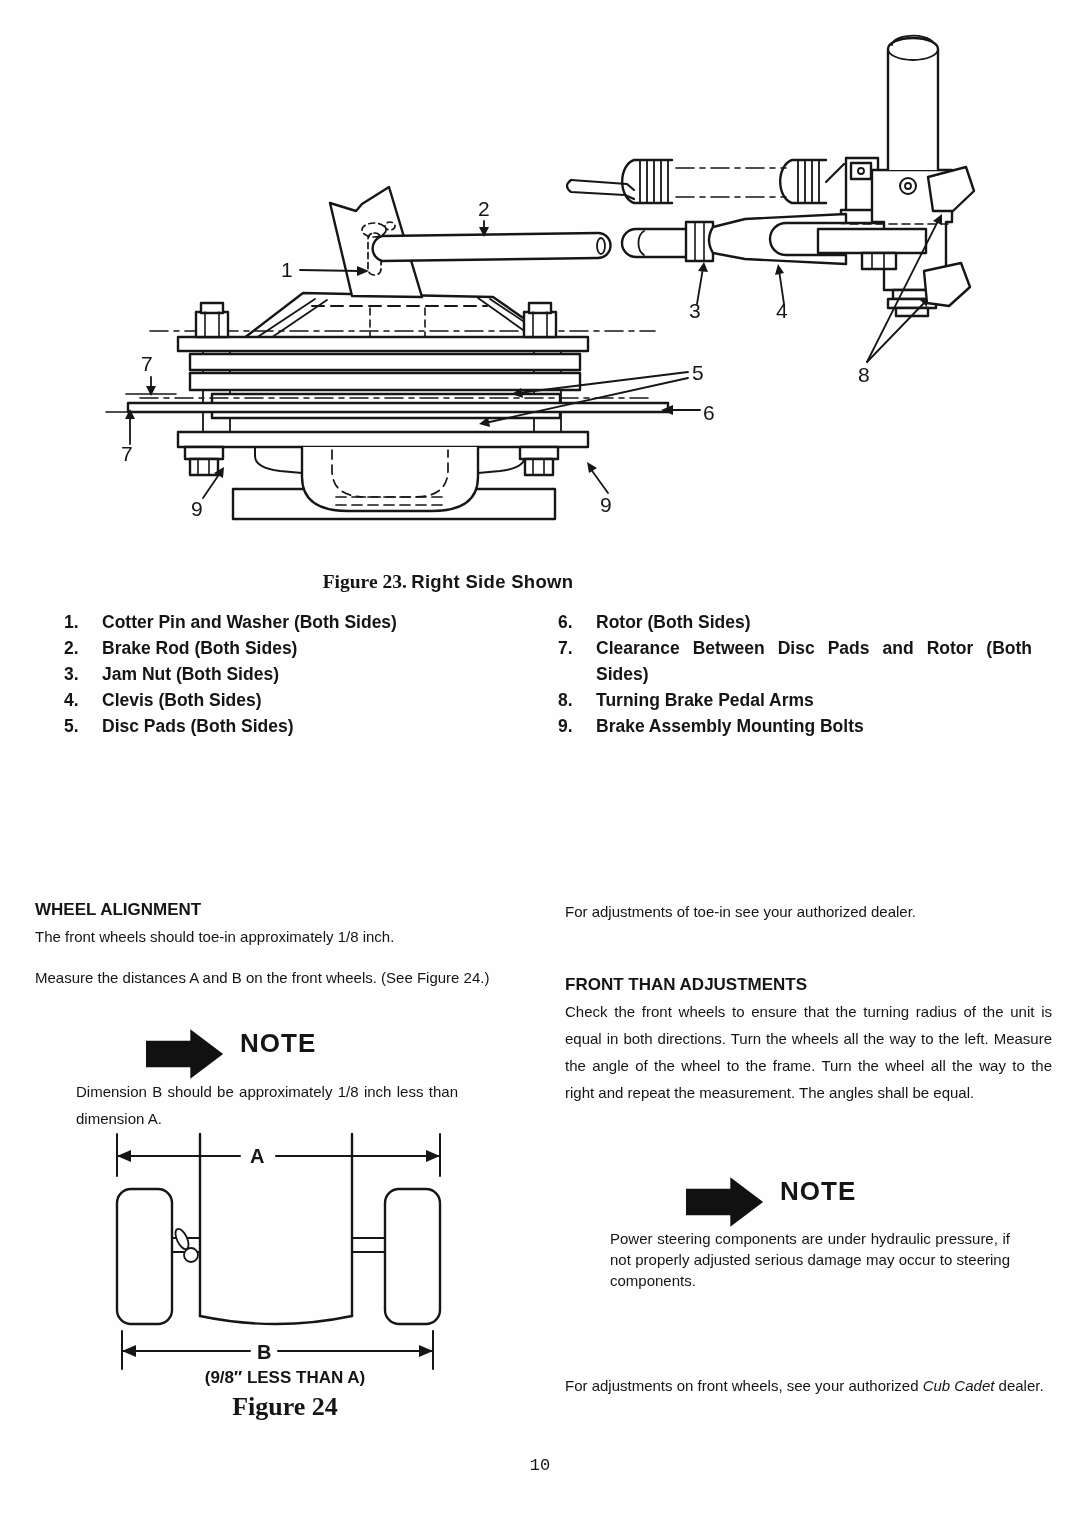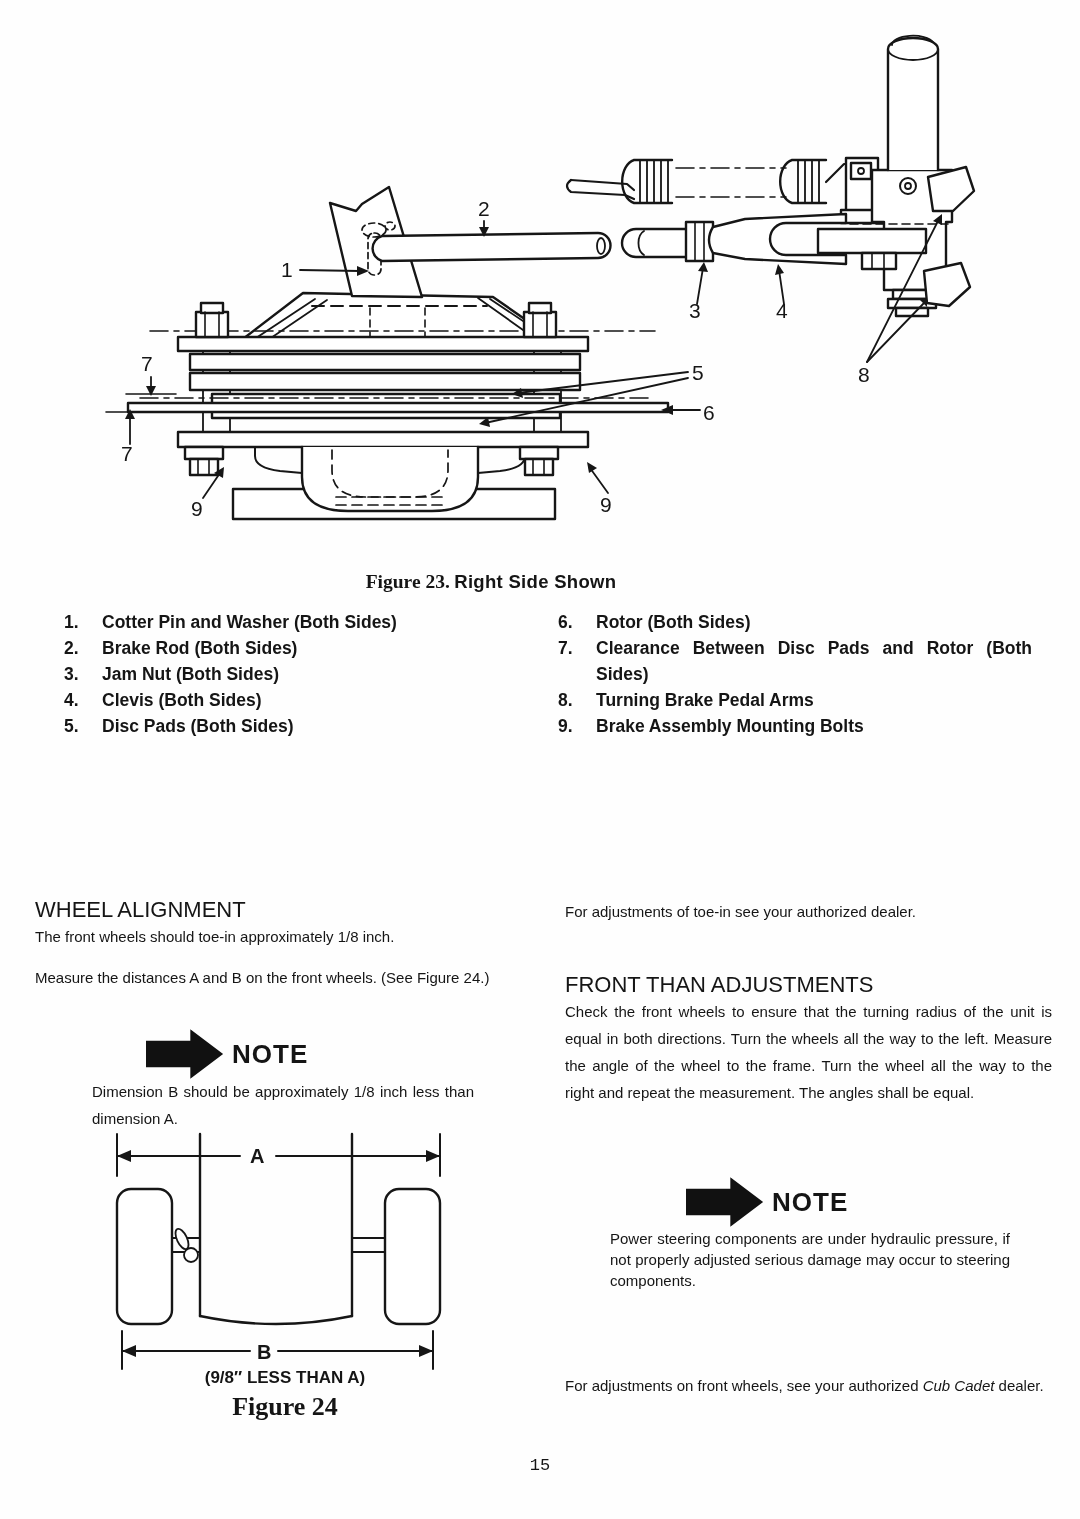--- a/index.html
+++ b/index.html
@@ -3,32 +3,32 @@
 <meta charset="utf-8">
 <style>
   html,body{margin:0;padding:0;}
   body{
     width:1080px;height:1519px;position:relative;background:#fefefe;
     color:#151515;font-family:"Liberation Sans",sans-serif;overflow:hidden;
   }
   .abs{position:absolute;}
   svg{display:block;}
   .line-art{stroke:#161616;fill:none;stroke-width:2.4;stroke-linecap:round;stroke-linejoin:round;}
-  .caption23{top:571px;left:0;width:896px;text-align:center;padding-left:43px;}
+  .caption23{top:571px;left:0;width:896px;text-align:center;}
   .cap-serif{font-family:"Liberation Serif",serif;font-weight:bold;font-size:19.5px;}
   .cap-sans{font-weight:bold;font-size:18.5px;letter-spacing:.3px;}
   .plist{font-weight:bold;font-size:17.5px;line-height:26px;}
   .pitem{display:flex;}
   .pnum{width:38px;flex:none;}
   .plabel{flex:1;}
   .plabel.justify{text-align:justify;}
   .body-txt{font-size:15px;line-height:27px;}
   .just{text-align:justify;}
-  .hd{font-weight:normal;font-size:22px;line-height:27px;}
-  .note-hd{display:flex;align-items:center;gap:8px;}
+  .hd{font-weight:bold;font-size:17px;line-height:27px;}
+  .note-hd{display:flex;gap:16px;}
   .note-word{font-weight:bold;font-size:26px;letter-spacing:1px;}
   .fig24cap{width:390px;text-align:center;font-weight:bold;font-size:17px;}
   .fig24cap.serif{font-family:"Liberation Serif",serif;font-size:26px;}
   .pageno{top:1456px;left:0;width:1080px;text-align:center;
           font-family:"Liberation Mono",monospace;font-size:17px;}
   .callout{font-family:"Liberation Sans",sans-serif;font-size:21px;fill:#161616;}
   .dimlabel{font-family:"Liberation Sans",sans-serif;font-weight:bold;font-size:20px;fill:#161616;}
   i{font-style:italic;}
 </style>
 </head>
@@ -231,21 +231,21 @@
   <div class="body-txt just">The front wheels should toe-in approximately 1/8 inch.</div>
   <div class="body-txt" style="margin-top:14px">Measure the distances A and B on the front wheels. (See Figure 24.)</div>
 </div>
 
 <div class="abs note-hd" style="left:146px;top:1028px">
   <svg width="78" height="52" viewBox="0 0 88 58">
     <polygon points="0,14 50,14 50,1 87,29 50,57 50,44 0,44" fill="#111"></polygon>
   </svg>
   <span class="note-word">NOTE</span>
 </div>
-<div class="abs body-txt just" style="left:92px;top:1078px;width:382px">Dimension B should be approximately 1/8 inch less than dimension A.</div>
+<div class="abs body-txt just" style="left:76px;top:1078px;width:382px">Dimension B should be approximately 1/8 inch less than dimension A.</div>
 
 <svg class="abs" style="left:90px;top:1126px" width="390" height="255" viewBox="0 0 390 255">
   <g class="line-art">
     <g>
       <path d="M110,8 V190 M262,8 V190"></path>
       <path d="M110,190 Q186,206 262,190"></path>
       <path d="M82,112 H110 M82,126 H110 M262,112 H295 M262,126 H295" stroke-width="2"></path>
       <ellipse cx="92" cy="113" rx="5" ry="11" transform="rotate(-25 92 113)" fill="#fff" stroke-width="1.8"></ellipse>
       <circle cx="101" cy="129" r="7" fill="#fff" stroke-width="1.8"></circle>
       <ellipse cx="340" cy="113" rx="5" ry="11" transform="rotate(25 340 113)" fill="#fff" stroke-width="1.8"></ellipse>
@@ -285,13 +285,13 @@
     <polygon points="0,14 50,14 50,1 87,29 50,57 50,44 0,44" fill="#111"></polygon>
   </svg>
   <span class="note-word">NOTE</span>
 </div>
 <div class="abs body-txt just" style="left:610px;top:1228px;width:400px;line-height:21px">Power steering components are under hydraulic pressure, if not properly adjusted serious damage may occur to steering components.</div>
 
 <div class="abs body-txt" style="left:565px;top:1372px;width:490px">
   <span>For adjustments on front wheels, see your authorized </span><i>Cub Cadet</i><span> dealer.</span>
 </div>
 
-<div class="abs pageno">15</div>
+<div class="abs pageno">10</div>
 
 </body></html>

